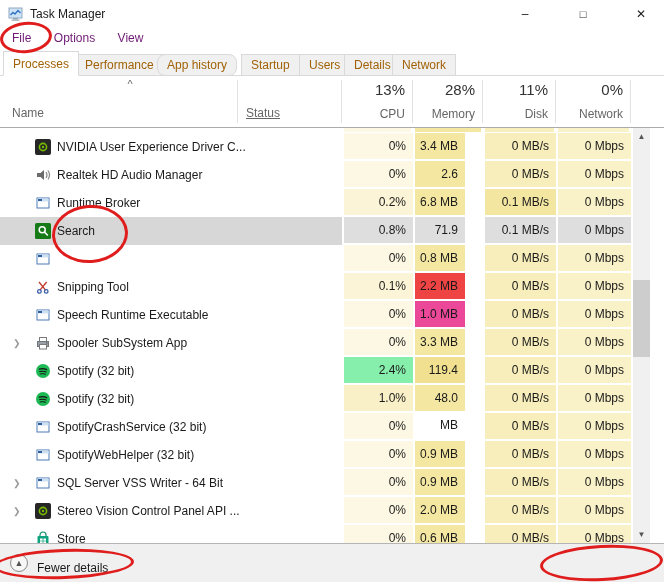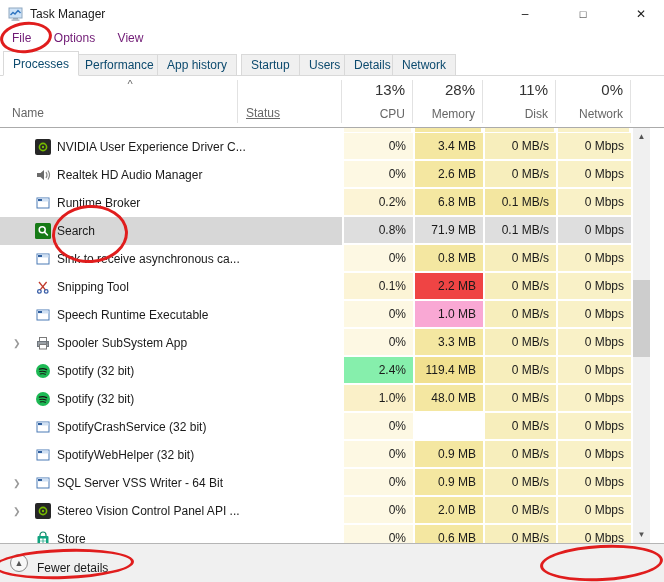--- a/index.html
+++ b/index.html
@@ -17,42 +17,42 @@
   .winctl.close { left:621px; font-size:12px; }
 
   
   .menubar { position:absolute; left:0; top:28px; width:664px; height:22px; background:#fff; }
   .menubar span { display:inline-block; margin-left:8px; padding:3px 4px; font-size:12px; color:#701a75; }
   .menubar span + span { margin-left:10px; }
 
   
   .tabstrip { position:absolute; left:0; top:50px; width:664px; height:26px; }
   .tabstrip .strip-base { position:absolute; left:0; bottom:0; width:664px; height:1px; background:#d9d9d9; }
-  .tab { position:absolute; bottom:0; height:22px; line-height:21px; padding:0 9px; font-size:12px; background:#f0f0f0; border:1px solid #d9d9d9; color:#0c4a6e; }
+  .tab { position:absolute; bottom:0; height:22px; line-height:21px; padding:0 9px; font-size:12px; background:#f0f0f0; border:1px solid #d9d9d9; color:#a16207; }
   .tab.active { height:25px; line-height:24px; background:#fff; border-bottom:1px solid #fff; z-index:2; }
 
   
   .colheader { position:absolute; left:0; top:76px; width:664px; height:52px; background:#fff; border-bottom:1px solid #ababab; }
   .colheader .vsep { position:absolute; top:4px; bottom:4px; width:1px; background:#e2e2e2; }
   .sortmark { position:absolute; left:118px; top:2px; width:24px; text-align:center; font-size:11px; color:#666; }
   .hlabel { position:absolute; bottom:7px; font-size:12px; color:#666; }
   .hcol { position:absolute; top:0; height:52px; text-align:right; padding-right:7px; }
   .hcol .total { margin-top:5px; font-size:15px; color:#333; }
   .hcol .clabel { position:absolute; right:7px; bottom:7px; font-size:12px; color:#666; }
 
   
   .list { position:absolute; left:0; top:128px; width:664px; height:415px; overflow:hidden; background:#fff; }
   .prow { position:absolute; left:0; width:664px; height:28px; }
   .prow .chev { position:absolute; left:13px; top:0; height:28px; line-height:28px; font-size:9px; color:#9a9a9a; }
   .prow .picon { position:absolute; left:35px; top:6px; width:16px; height:16px; }
   .prow .pname { position:absolute; left:57px; top:0; height:28px; line-height:28px; font-size:12px; white-space:nowrap; }
   .prow .rowbg { position:absolute; left:0; top:0; width:342px; height:28px; }
   .cell { position:absolute; top:0; height:27px; line-height:27px; font-size:12px; text-align:right; padding-right:7px; border-left:2px solid #fff; border-bottom:1px solid #fff; color:#1a1a1a; }
   .cell.cpu { left:342px; width:71px; }
-  .cell.mem { left:413px; width:70px; }
+  .cell.mem { left:413px; width:52px; }
   .cell.dsk { left:483px; width:73px; }
   .cell.net { left:556px; width:75px; }
   .topstrip { position:absolute; left:0; top:0; width:664px; height:5px; }
   .topstrip div { position:absolute; top:0; height:4px; border-left:2px solid #fff; }
 
   
   .scrollbar { position:absolute; left:633px; top:128px; width:17px; height:415px; background:#f0f0f0; }
   .sb-btn { position:absolute; left:0; width:17px; height:17px; text-align:center; line-height:17px; font-size:8px; color:#555; }
   .sb-up { top:0; }
   .sb-down { bottom:0; }
@@ -94,21 +94,21 @@
   <div class="menubar">
     <span>File</span>
     <span>Options</span>
     <span>View</span>
   </div>
 
   <div class="tabstrip">
     <div class="strip-base"></div>
     <span class="tab active" style="left:3px;">Processes</span>
     <span class="tab" style="left:75px;">Performance</span>
-    <span class="tab" style="left:157px;">App history</span>
+    <span class="tab" style="left:157px;border-radius:8px;">App history</span>
     <span class="tab" style="left:241px;">Startup</span>
     <span class="tab" style="left:299px;">Users</span>
     <span class="tab" style="left:344px;">Details</span>
     <span class="tab" style="left:392px;">Network</span>
   </div>
 
   <div class="colheader">
     <div class="vsep" style="left:237px;"></div>
     <div class="vsep" style="left:341px;"></div>
     <div class="vsep" style="left:412px;"></div>
@@ -195,21 +195,20 @@
         <div class="cell dsk" style="background: rgb(222, 222, 222);">0.1 MB/s</div>
         <div class="cell net" style="background: rgb(222, 222, 222);">0 Mbps</div>
       </div>
       <div class="prow" style="top: 117px;">
         <div class="rowbg"></div>
         <span class="picon"><svg width="16" height="16" viewBox="0 0 16 16">
             <rect x="2" y="3" width="12" height="10" fill="#fff" stroke="#4a7ab5" stroke-width="1"></rect>
             <rect x="2.5" y="3.5" width="11" height="3" fill="#cfe0f3"></rect>
             <rect x="3" y="4" width="4" height="2" fill="#2f5f9e"></rect>
           </svg></span>
-        <span class="pname">Sink to receive asynchronous ca...</span>
         <div class="cell cpu" style="background: rgb(253, 248, 227);">0%</div>
         <div class="cell mem" style="background: rgb(244, 231, 161);">0.8 MB</div>
         <div class="cell dsk" style="background: rgb(247, 238, 188);">0 MB/s</div>
         <div class="cell net" style="background: rgb(249, 241, 199);">0 Mbps</div>
       </div>
       <div class="prow" style="top: 145px;">
         <div class="rowbg"></div>
         <span class="picon"><svg width="16" height="16" viewBox="0 0 16 16">
             <line x1="4" y1="3" x2="10.6" y2="11.2" stroke="#c0392b" stroke-width="1.3"></line>
             <line x1="11.6" y1="3" x2="5" y2="11.2" stroke="#c0392b" stroke-width="1.3"></line>
@@ -224,21 +223,21 @@
       </div>
       <div class="prow" style="top: 173px;">
         <div class="rowbg"></div>
         <span class="picon"><svg width="16" height="16" viewBox="0 0 16 16">
             <rect x="2" y="3" width="12" height="10" fill="#fff" stroke="#4a7ab5" stroke-width="1"></rect>
             <rect x="2.5" y="3.5" width="11" height="3" fill="#cfe0f3"></rect>
             <rect x="3" y="4" width="4" height="2" fill="#2f5f9e"></rect>
           </svg></span>
         <span class="pname">Speech Runtime Executable</span>
         <div class="cell cpu" style="background: rgb(253, 248, 227);">0%</div>
-        <div class="cell mem" style="background: #f9a8d4;">1.0 MB</div>
+        <div class="cell mem" style="background: #ec4899;">1.0 MB</div>
         <div class="cell dsk" style="background: rgb(247, 238, 188);">0 MB/s</div>
         <div class="cell net" style="background: rgb(249, 241, 199);">0 Mbps</div>
       </div>
       <div class="prow" style="top: 201px;">
         <div class="rowbg"></div>
         <span class="chev">❯</span>
         <span class="picon"><svg width="16" height="16" viewBox="0 0 16 16">
             <rect x="4.5" y="2.5" width="7" height="4" fill="#fff" stroke="#7a7a7a"></rect>
             <rect x="2.5" y="6.5" width="11" height="5" fill="#9aa0a6" stroke="#6e757c"></rect>
             <rect x="4.5" y="9.5" width="7" height="4.5" fill="#fff" stroke="#7a7a7a"></rect>

